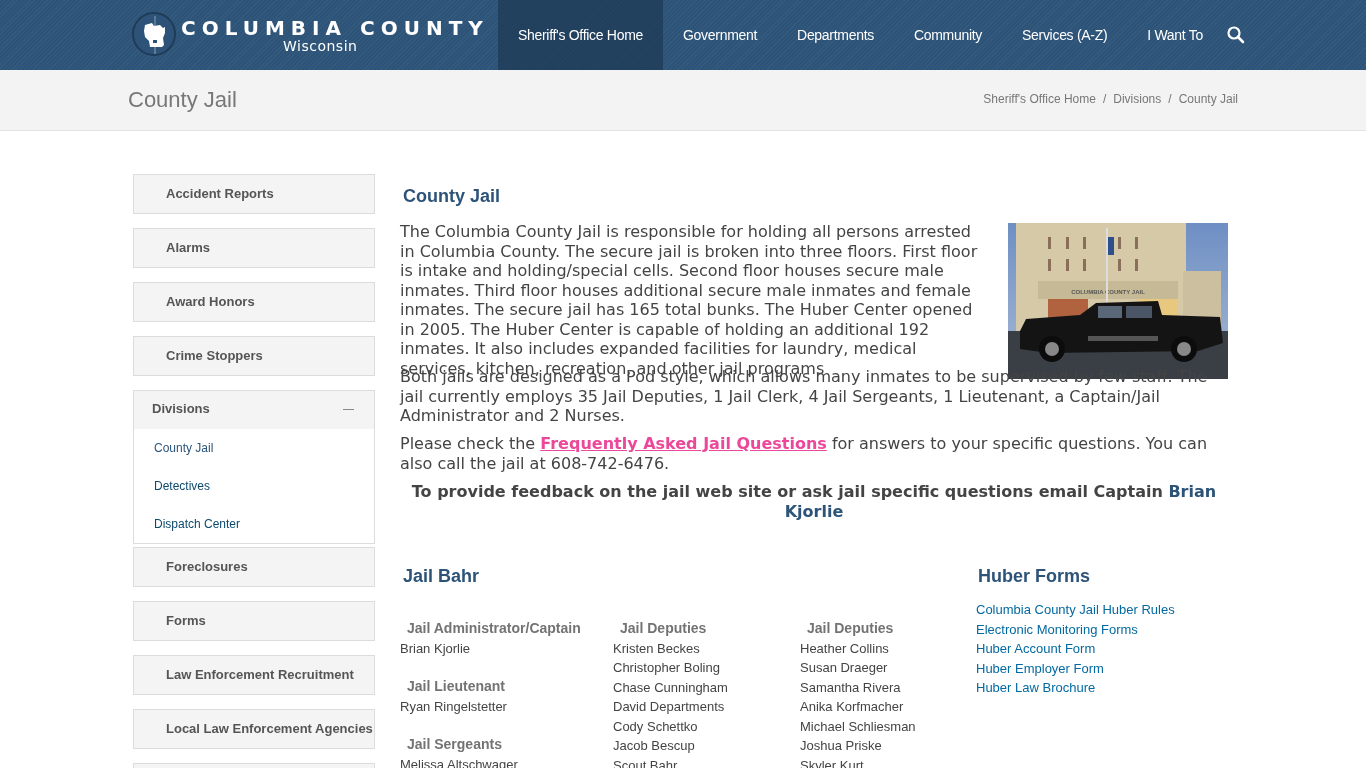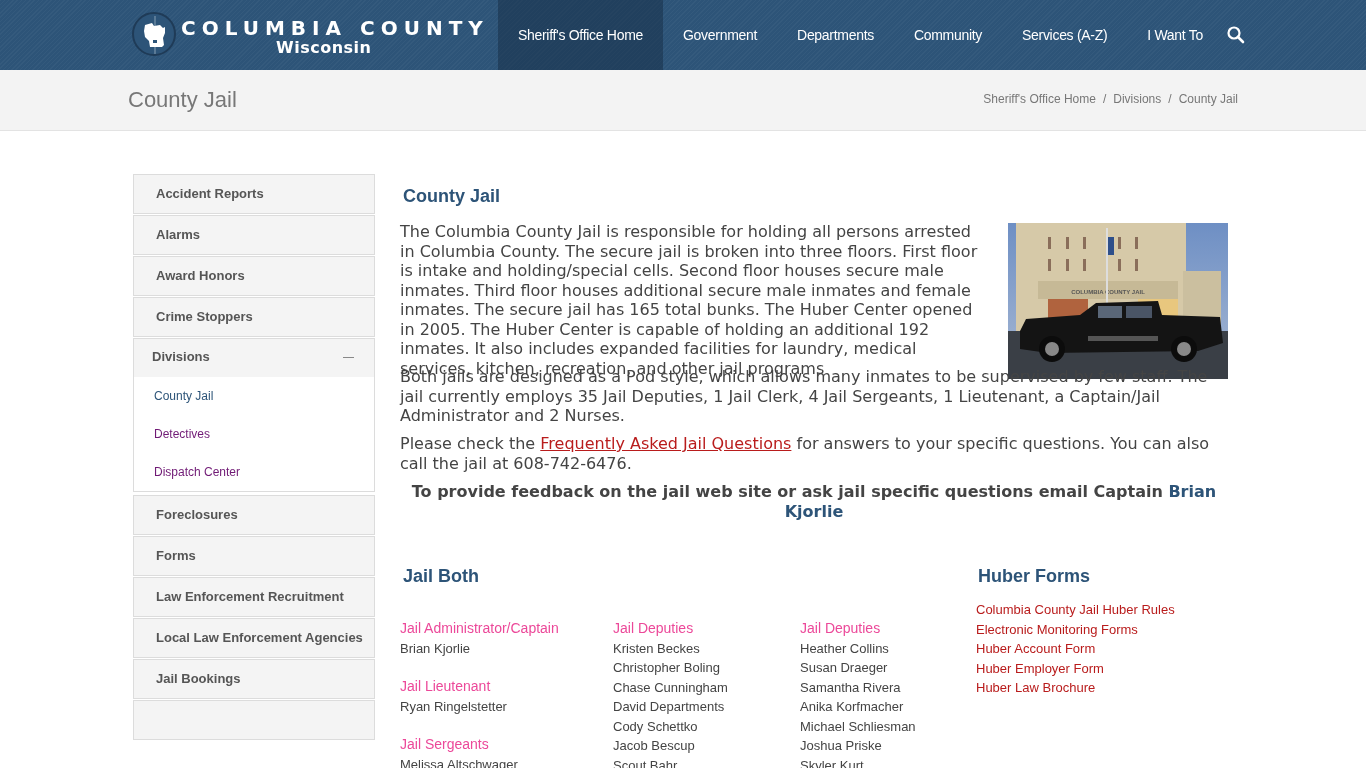--- a/index.html
+++ b/index.html
@@ -10,63 +10,63 @@
     .topbar {
       position: absolute; left: 0; top: 0; width: 1366px; height: 70px;
       background-color: #2d5478;
       background-image: repeating-linear-gradient(135deg, rgba(255,255,255,0.035) 0px, rgba(255,255,255,0.035) 1px, transparent 1px, transparent 3px);
       text-align: right;
     }
     .logo { position: absolute; left: 132px; top: 12px; height: 48px; width: 330px; }
     .logo-seal { position: absolute; left: 0; top: 0; width: 44px; height: 44px; border-radius: 50%; border: 2px solid #1f3b57; background: #2d5478; }
     .logo-seal svg { position: absolute; left: 2px; top: 2px; }
     .logo-title { position: absolute; left: 49px; top: 4px; color: #fff; font-family: "DejaVu Sans", sans-serif; font-weight: bold; font-size: 20px; letter-spacing: 6px; white-space: nowrap; }
-    .logo-sub { position: absolute; left: 144px; top: 26px; color: #fff; font-family: "DejaVu Sans", sans-serif; font-weight: bold; font-size: 16px; letter-spacing: 0.5px; }
+    .logo-sub { position: absolute; left: 151px; top: 26px; color: #fff; font-family: "DejaVu Sans", sans-serif; font-weight: normal; font-size: 14px; letter-spacing: 0.5px; }
 
     .nav { position: absolute; left: 498px; top: 0; height: 70px; display: flex; }
     .nav-item { height: 70px; line-height: 70px; color: #fff; font-size: 14px; padding: 0 20px; letter-spacing: -0.3px; white-space: nowrap; cursor: pointer; }
     .nav-item.active { background: rgba(20,40,62,0.45); }
     .nav-search { position: absolute; left: 1226px; top: 25px; width: 20px; height: 20px; cursor: pointer; }
 
     
     .titleband { position: absolute; left: 0; top: 70px; width: 1366px; height: 61px; background: #f3f3f3; border-bottom: 1px solid #e3e3e3; }
     .page-title { position: absolute; left: 128px; top: 17px; font-size: 22px; color: #777; }
     .breadcrumb { position: absolute; right: 128px; top: 22px; font-size: 12px; color: #777; display: flex; }
     .breadcrumb .sep { padding: 0 7px; }
     .breadcrumb .crumb { cursor: pointer; }
     .breadcrumb .crumb.current { cursor: default; }
 
     
     .sidebar { position: absolute; left: 133px; top: 174px; width: 242px; }
-    .side-item { width: 242px; height: 40px; background: #f4f4f4; border: 1px solid #dcdcdc; margin-bottom: 1px; font-weight: bold; font-size: 13px; color: #555; padding-left: 22px; line-height: 38px; cursor: pointer; position: relative; }
+    .side-item { width: 242px; height: 40px; background: #f4f4f4; border: 1px solid #dcdcdc; margin-bottom: 14px; font-weight: bold; font-size: 13px; color: #555; padding-left: 32px; line-height: 38px; cursor: pointer; position: relative; }
     .side-group { width: 242px; border: 1px solid #dcdcdc; margin-bottom: 3px; background: #fff; }
     .side-group .side-head { height: 38px; line-height: 36px; background: #f4f4f4; font-weight: bold; font-size: 13px; color: #555; padding-left: 18px; position: relative; cursor: pointer; }
     .minus-icon { position: absolute; right: 20px; top: 18px; width: 11px; height: 1px; background: #888; }
-    .sub-item { height: 38px; line-height: 38px; padding-left: 20px; font-size: 12px; color: #701a75; cursor: pointer; }
+    .sub-item { height: 38px; line-height: 38px; padding-left: 20px; font-size: 12px; color: #0c4a6e; cursor: pointer; }
     .sub-item.active { color: #2d5478; }
 
     
     .main { position: absolute; left: 400px; top: 186px; width: 828px; }
     .content-title { font-size: 18px; font-weight: bold; color: #2d5478; margin-left: 3px; }
     .jail-photo { position: absolute; left: 608px; top: 37px; width: 220px; height: 156px; overflow: hidden; background: #8b9db5; cursor: pointer; }
     .para { font-family: "DejaVu Sans", sans-serif; font-size: 16px; line-height: 19.5px; color: #444; }
     .p1 { position: absolute; left: 0; top: 36px; width: 590px; }
     .p2 { position: absolute; left: 0; top: 181px; width: 828px; }
     .p3 { position: absolute; left: 0; top: 248px; width: 828px; }
     .p4 { position: absolute; left: 0; top: 296px; width: 828px; text-align: center; font-weight: bold; }
-    .faq-link { color: #b91c1c; font-weight: normal; text-decoration: underline; cursor: pointer; margin-top: 32px; }
+    .faq-link { color: #ec4899; font-weight: bold; text-decoration: underline; cursor: pointer; margin-top: 32px; }
     .mail-link { color: #2d5478; cursor: pointer; }
 
     .section-title { position: absolute; font-size: 18px; font-weight: bold; color: #2d5478; }
     .staff-col { position: absolute; font-size: 13px; line-height: 19.5px; color: #444; }
-    .staff-col .role { font-weight: normal; font-size: 14px; color: #ec4899; }
+    .staff-col .role { font-weight: bold; font-size: 14px; color: #737373; margin-left: 7px; }
     .staff-col .gap { height: 19px; }
 
     .huber-list { position: absolute; left: 576px; top: 414px; font-size: 13px; line-height: 19.5px; }
-    .huber-link { color: #b91c1c; cursor: pointer; display: block; }
+    .huber-link { color: #0369a1; cursor: pointer; display: block; }
   </style>
 </head>
 <body>
 
 <div class="topbar">
   <div class="logo">
     <div class="logo-seal">
       <svg width="38" height="38" viewBox="0 0 38 38">
         <line x1="19" y1="0" x2="19" y2="38" stroke="#c8d3de" stroke-width="0.6"></line>
         <path d="M9 9 L16 7 L18 10 L24 9 L27 12 L29 11 L29 17 L27 22 L28 29 L26 31 L14 31 L13 25 L9 21 L8 15 Z" fill="#fff"></path>
@@ -172,21 +172,21 @@
 
   <div class="para p1">The Columbia County Jail is responsible for holding all persons arrested in Columbia County. The secure jail is broken into three floors. First floor is intake and holding/special cells. Second floor houses secure male inmates. Third floor houses additional secure male inmates and female inmates. The secure jail has 165 total bunks. The Huber Center opened in 2005. The Huber Center is capable of holding an additional 192 inmates. It also includes expanded facilities for laundry, medical services, kitchen, recreation, and other jail programs</div>
   <div class="para p2">Both jails are designed as a Pod style, which allows many inmates to be supervised by few staff. The jail currently employs 35 Jail Deputies, 1 Jail Clerk, 4 Jail Sergeants, 1 Lieutenant, a Captain/Jail Administrator and 2 Nurses.</div>
   <div class="para p3">
     <span>Please check the </span><span class="faq-link">Frequently Asked Jail Questions</span><span> for answers to your specific questions. You can also call the jail at 608-742-6476.</span>
   </div>
   <div class="para p4">
     <span>To provide feedback on the jail web site or ask jail specific questions email Captain </span><span class="mail-link">Brian Kjorlie</span>
   </div>
 
-  <div class="section-title" style="left:3px; top:380px;">Jail Both</div>
+  <div class="section-title" style="left:3px; top:380px;">Jail Bahr</div>
 
   <div class="staff-col" style="left:0; top:433px; width:200px;">
     <div class="role">Jail Administrator/Captain</div>
     <div>Brian Kjorlie</div>
     <div class="gap"></div>
     <div class="role">Jail Lieutenant</div>
     <div>Ryan Ringelstetter</div>
     <div class="gap"></div>
     <div class="role">Jail Sergeants</div>
     <div>Melissa Altschwager</div>

